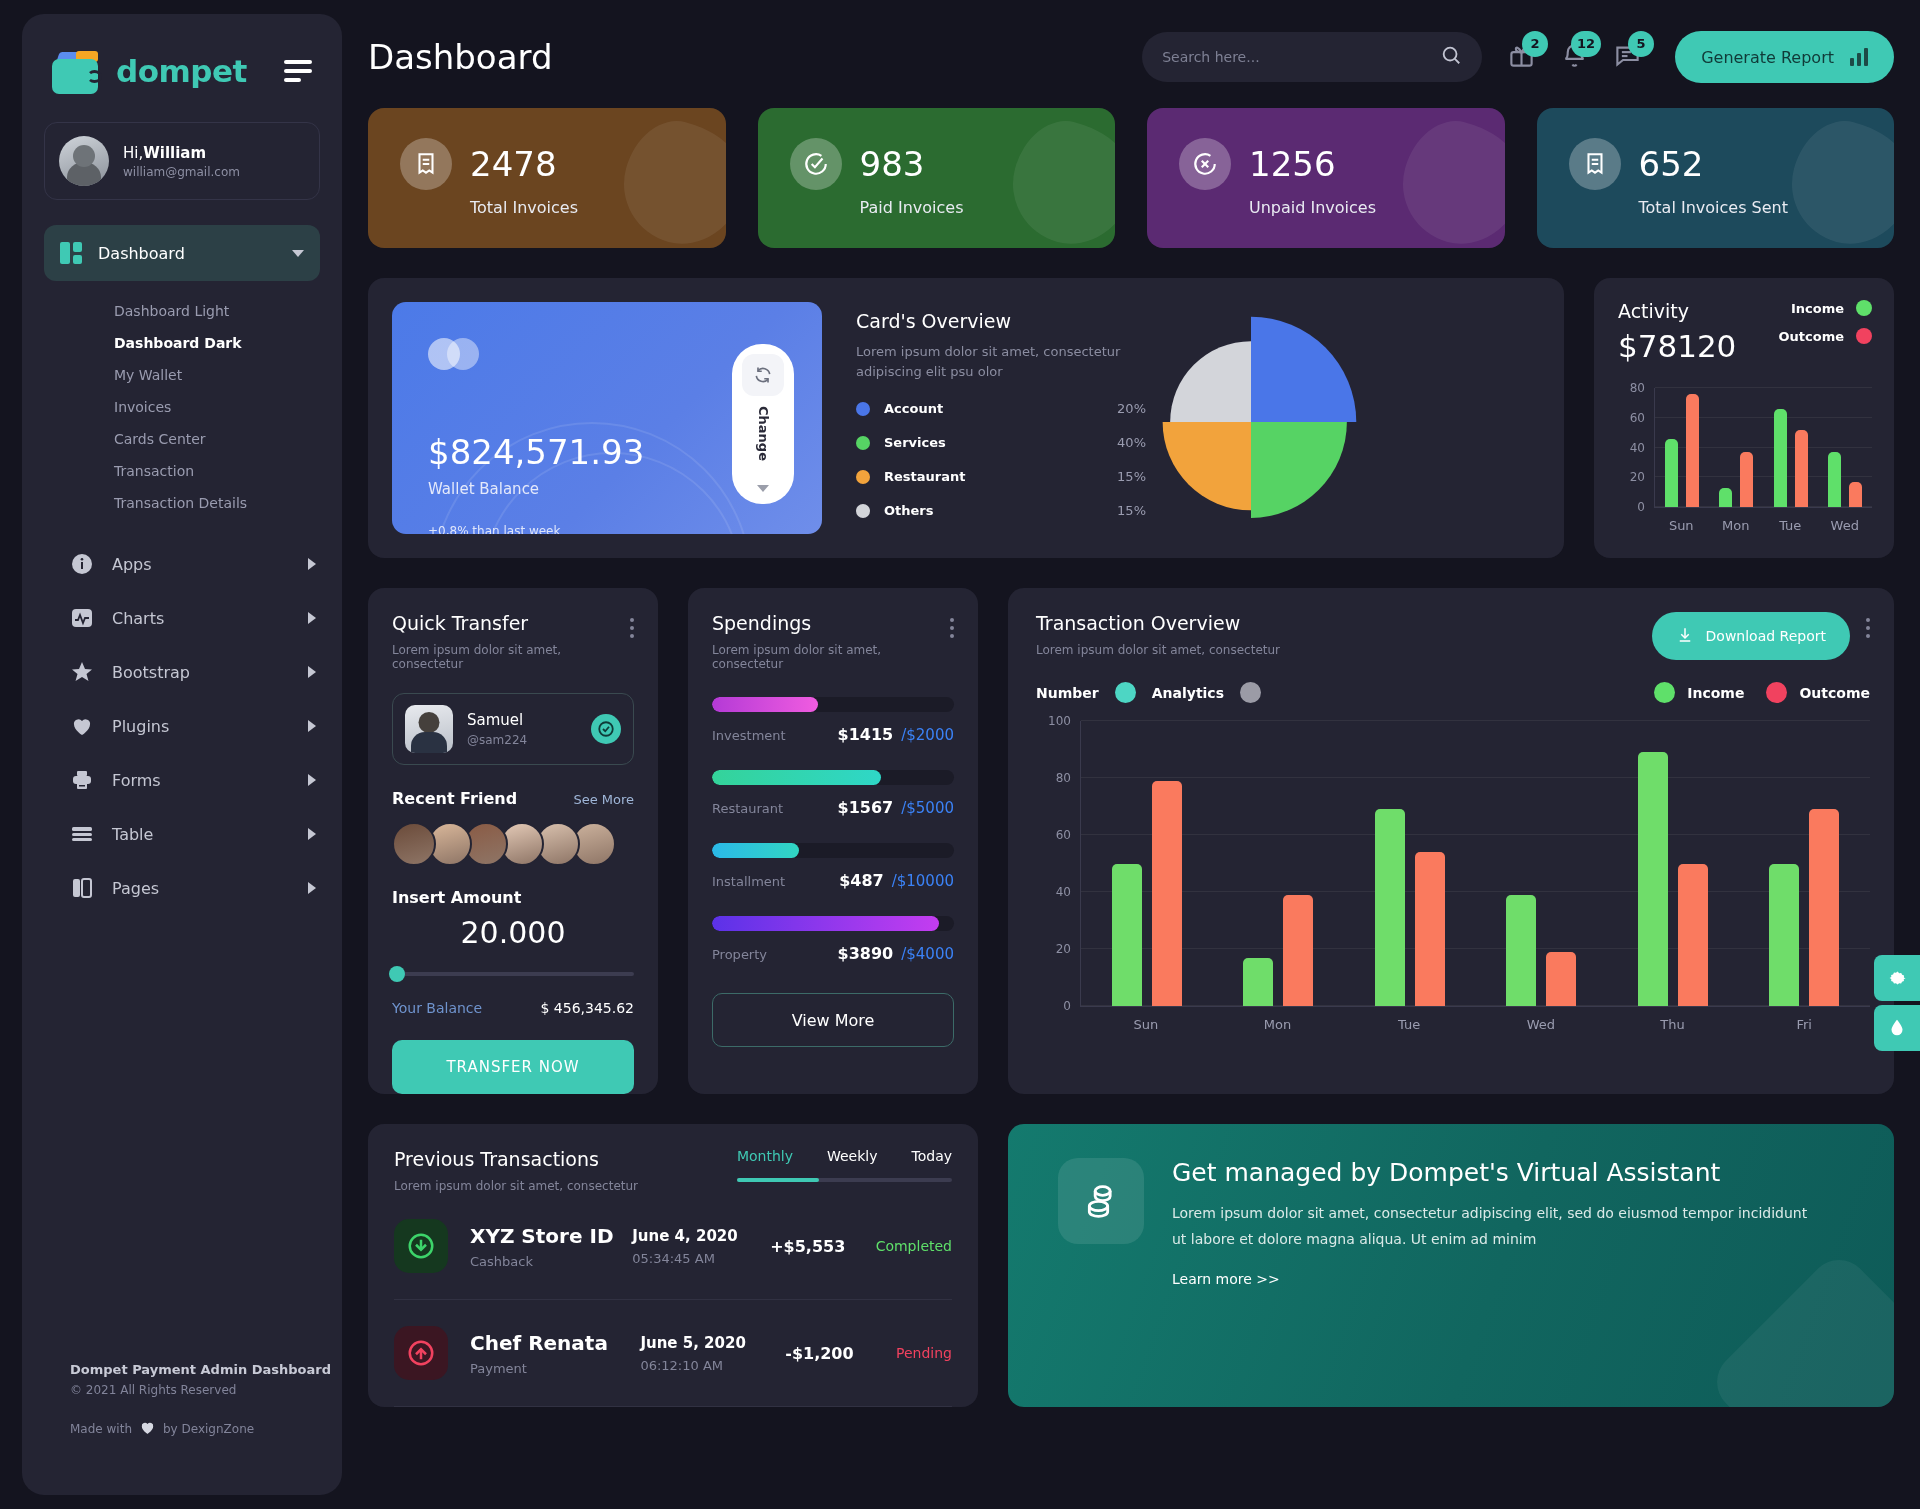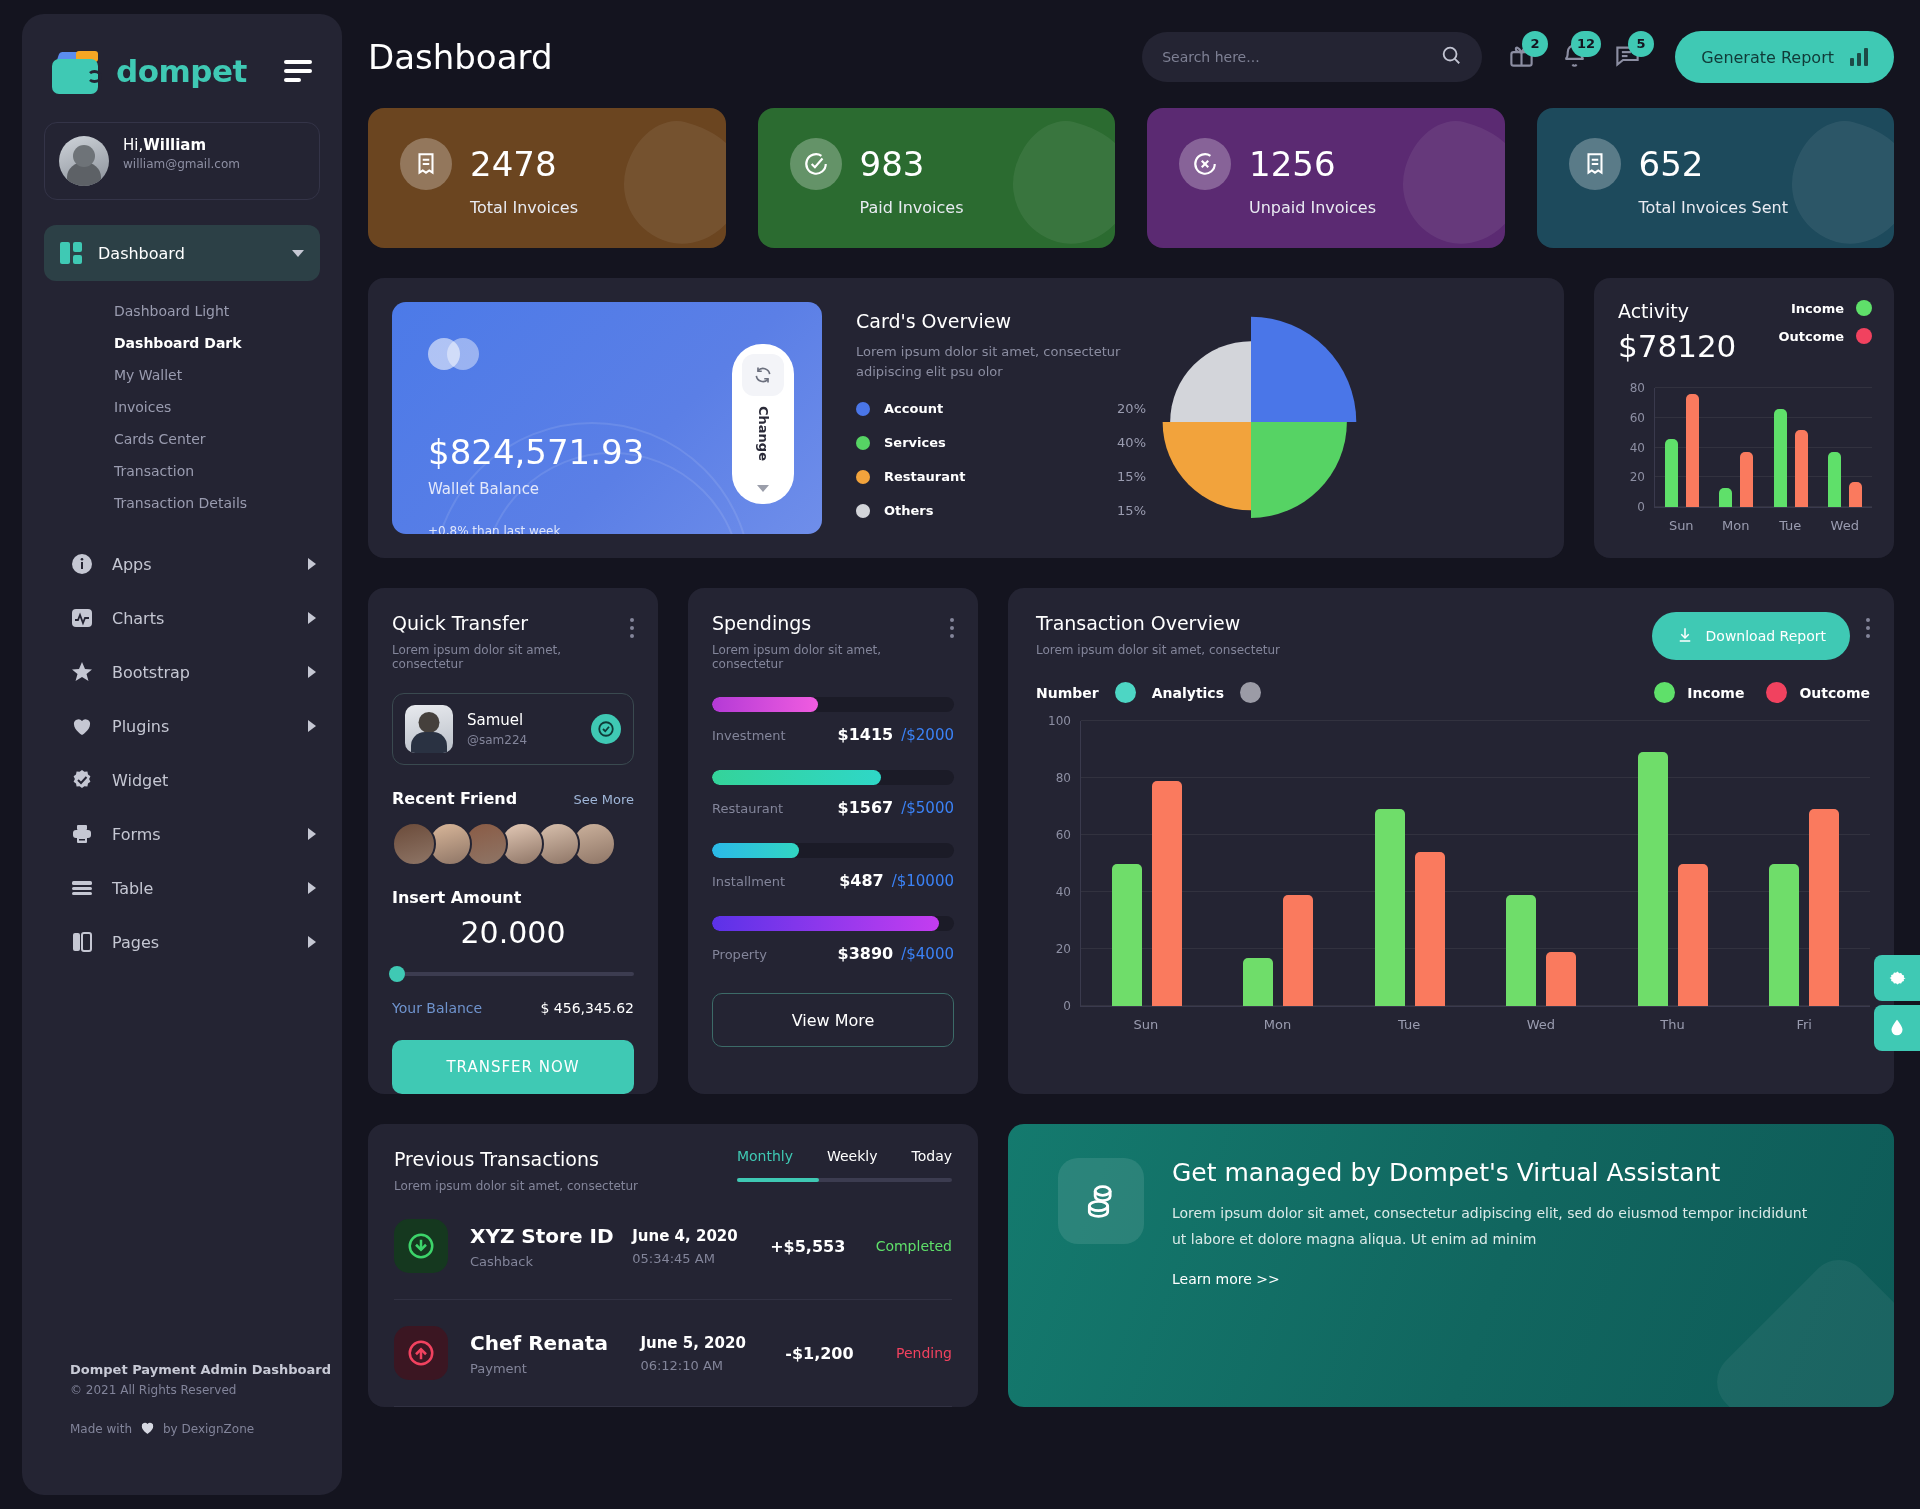--- a/index.html
+++ b/index.html
@@ -50,21 +50,21 @@
   .hamburger span { display:block; height: 4px; background: #fff; border-radius: 2px; }
   .hamburger span:nth-child(1){ width: 28px;}
   .hamburger span:nth-child(2){ width: 28px;}
   .hamburger span:nth-child(3){ width: 17px;}
 
   .profile-card {
     margin: 28px 22px 0 22px;
     border: 1px solid #343448;
     border-radius: 13px;
     padding: 13px 14px;
-    display: flex; gap: 14px;
+    display: flex; align-items: center; gap: 14px;
   }
   .avatar {
     width: 50px; height: 50px; border-radius: 50%;
     background: linear-gradient(160deg,#cfd4da,#8a9099);
     flex: 0 0 50px; position: relative; overflow: hidden;
   }
   .avatar::after {
     content:""; position:absolute; left:50%; top:52%; transform:translate(-50%,0);
     width: 34px; height: 30px; border-radius: 50% 50% 40% 40%;
     background: #5d6166;
@@ -423,29 +423,20 @@
     <div class="menu-item">
       <span class="mi-icon">
         <svg viewBox="0 0 24 24" width="24" height="24">
             <path d="M12 21s-8-5-8-10.5A4.5 4.5 0 0 1 12 7a4.5 4.5 0 0 1 8 3.5C20 16 12 21 12 21z" fill="currentColor"></path>
           </svg>
       </span>
       <span class="mi-label">Plugins</span>
       <span class="caret-right"></span>
     </div>
 
-    <div class="menu-item">
-      <span class="mi-icon">
-        <svg viewBox="0 0 24 24" width="24" height="24">
-            <path d="M12 2l2.4 1.8 3-.2.6 2.9 2.4 1.8-1.3 2.7 1.3 2.7-2.4 1.8-.6 2.9-3-.2L12 20l-2.4-1.8-3 .2-.6-2.9L3.6 13.7 4.9 11 3.6 8.3 6 6.5l.6-2.9 3 .2z" fill="currentColor"></path>
-            <polyline points="8,12 11,15 16.5,9" fill="none" stroke="#242433" stroke-width="2"></polyline>
-          </svg>
-      </span>
-      <span class="mi-label">Widget</span>
-    </div>
 
     <div class="menu-item">
       <span class="mi-icon">
         <svg viewBox="0 0 24 24" width="24" height="24">
             <rect x="7" y="3" width="10" height="5" rx="1" fill="currentColor"></rect>
             <rect x="3" y="8" width="18" height="8" rx="3" fill="currentColor"></rect>
             <rect x="7" y="15" width="10" height="6" rx="1" fill="currentColor"></rect>
             <rect x="9" y="17" width="6" height="1.5" fill="#242433"></rect>
           </svg>
       </span>

